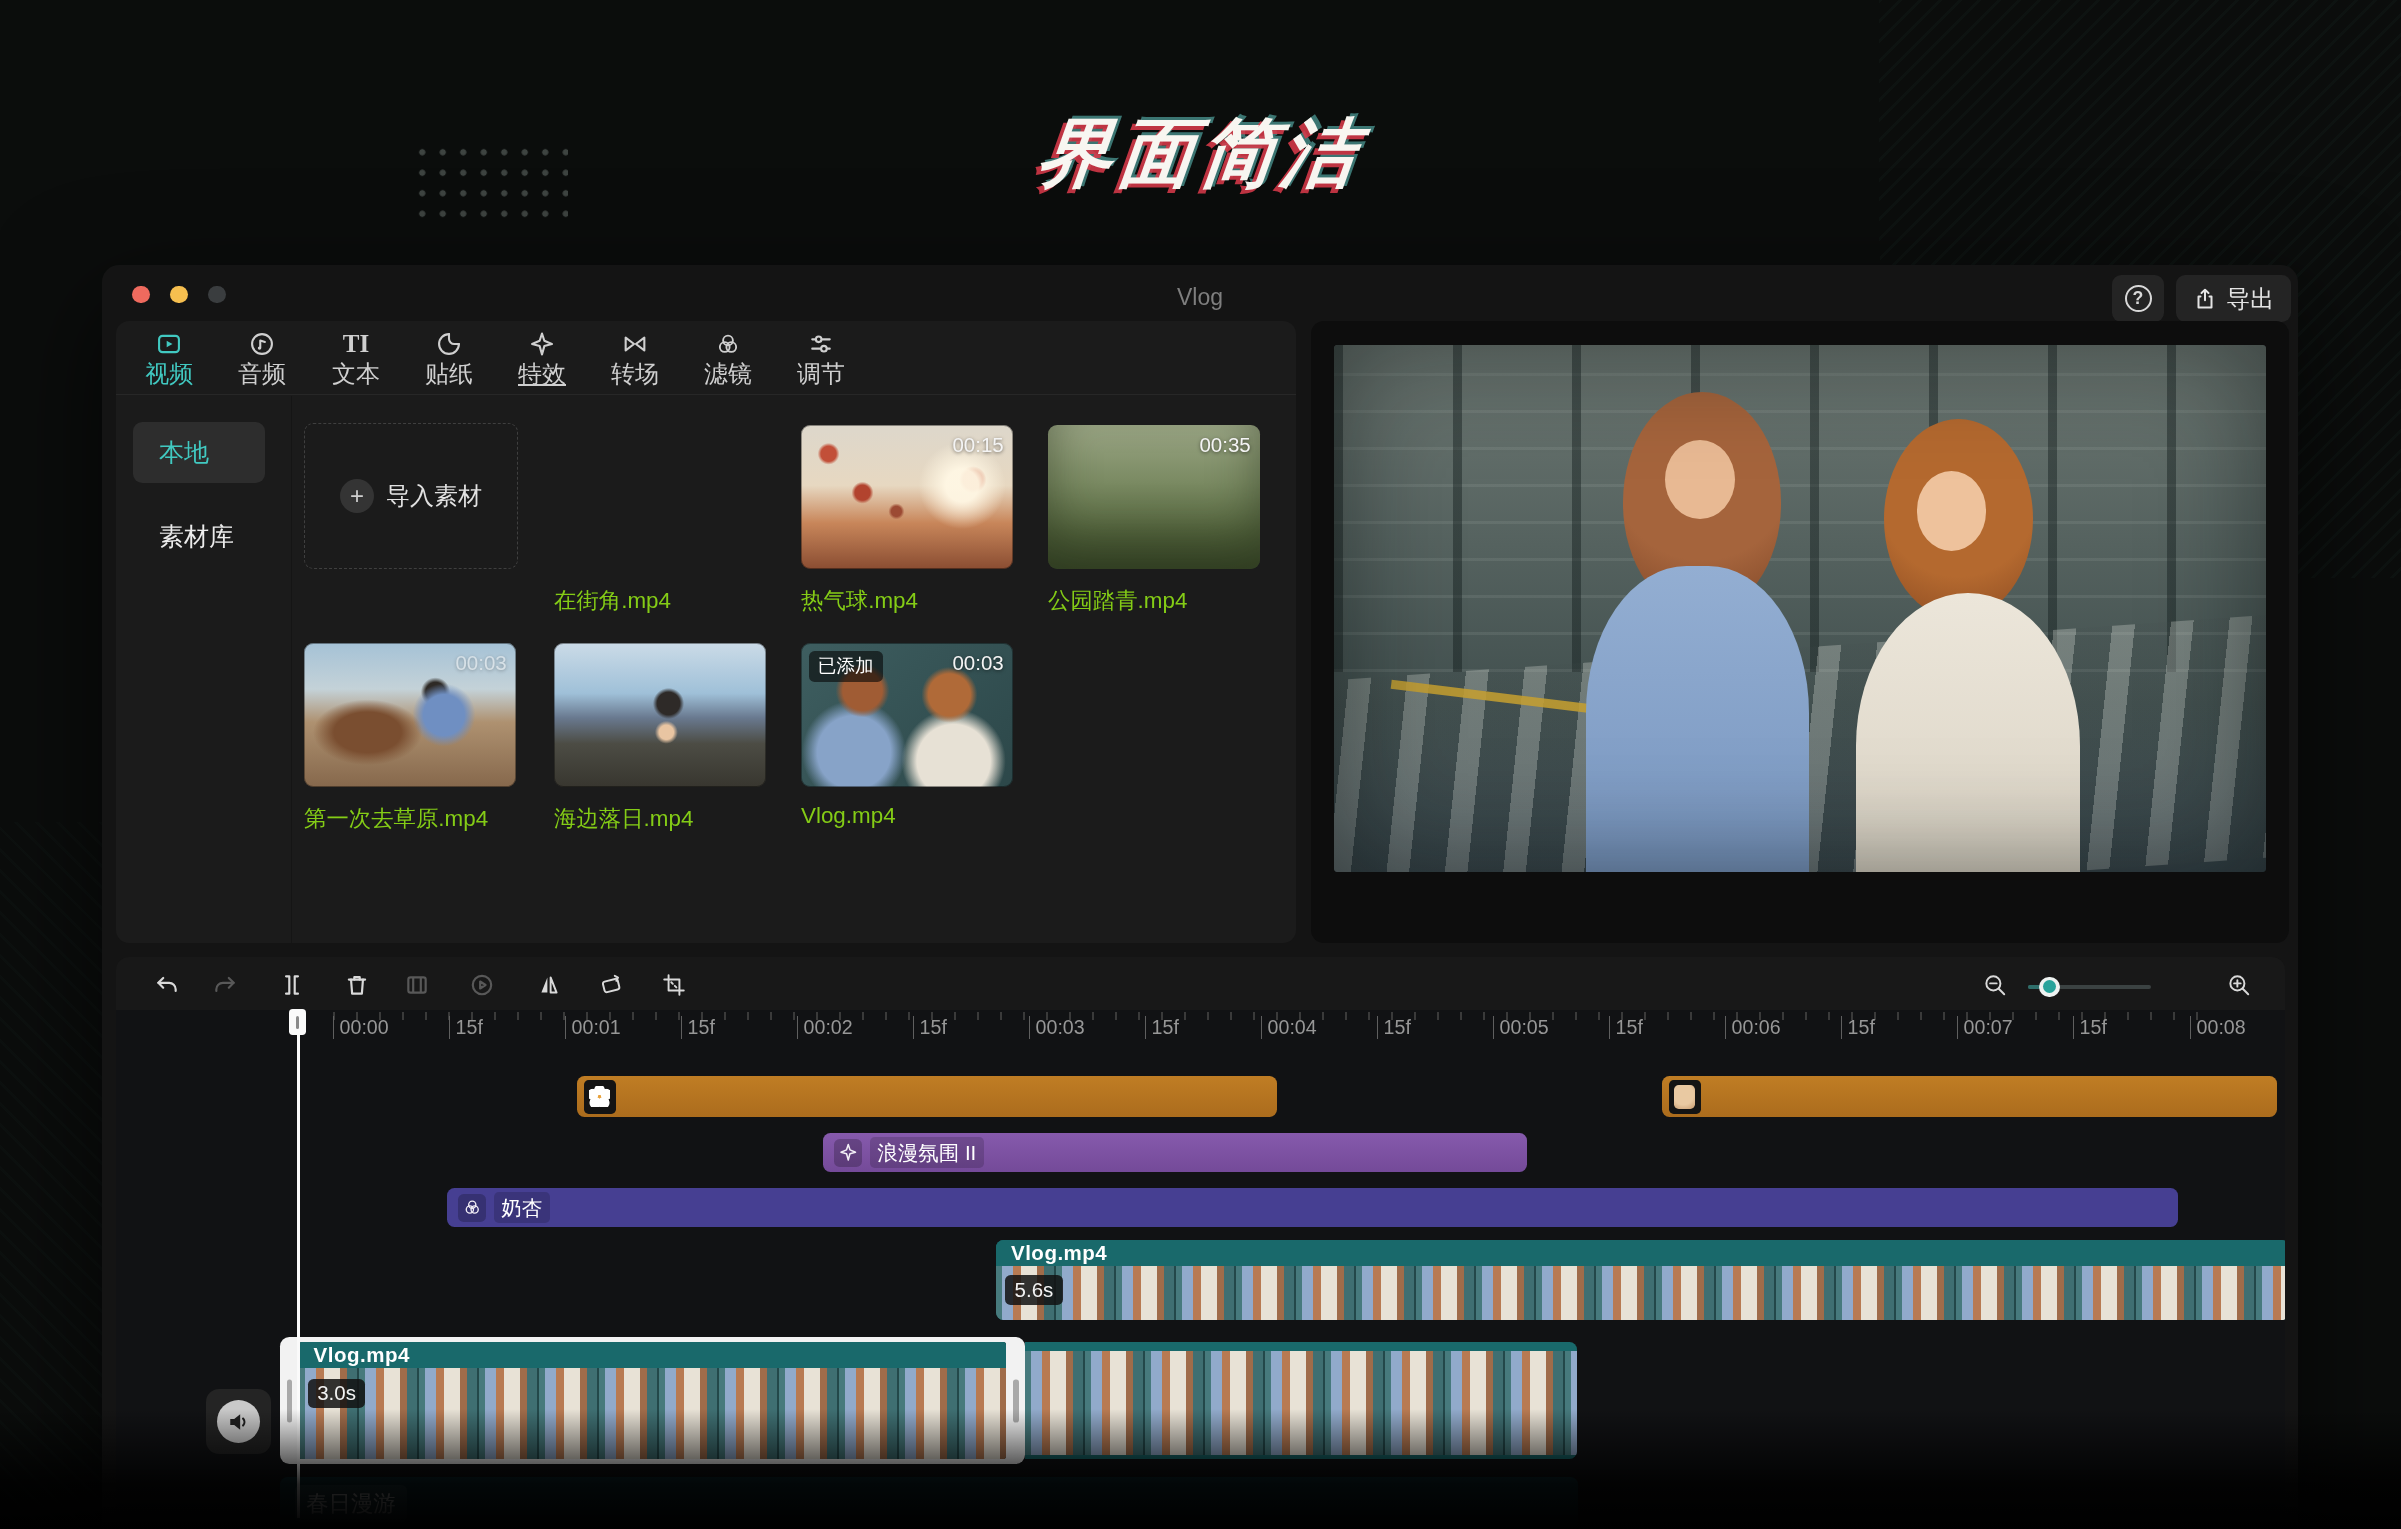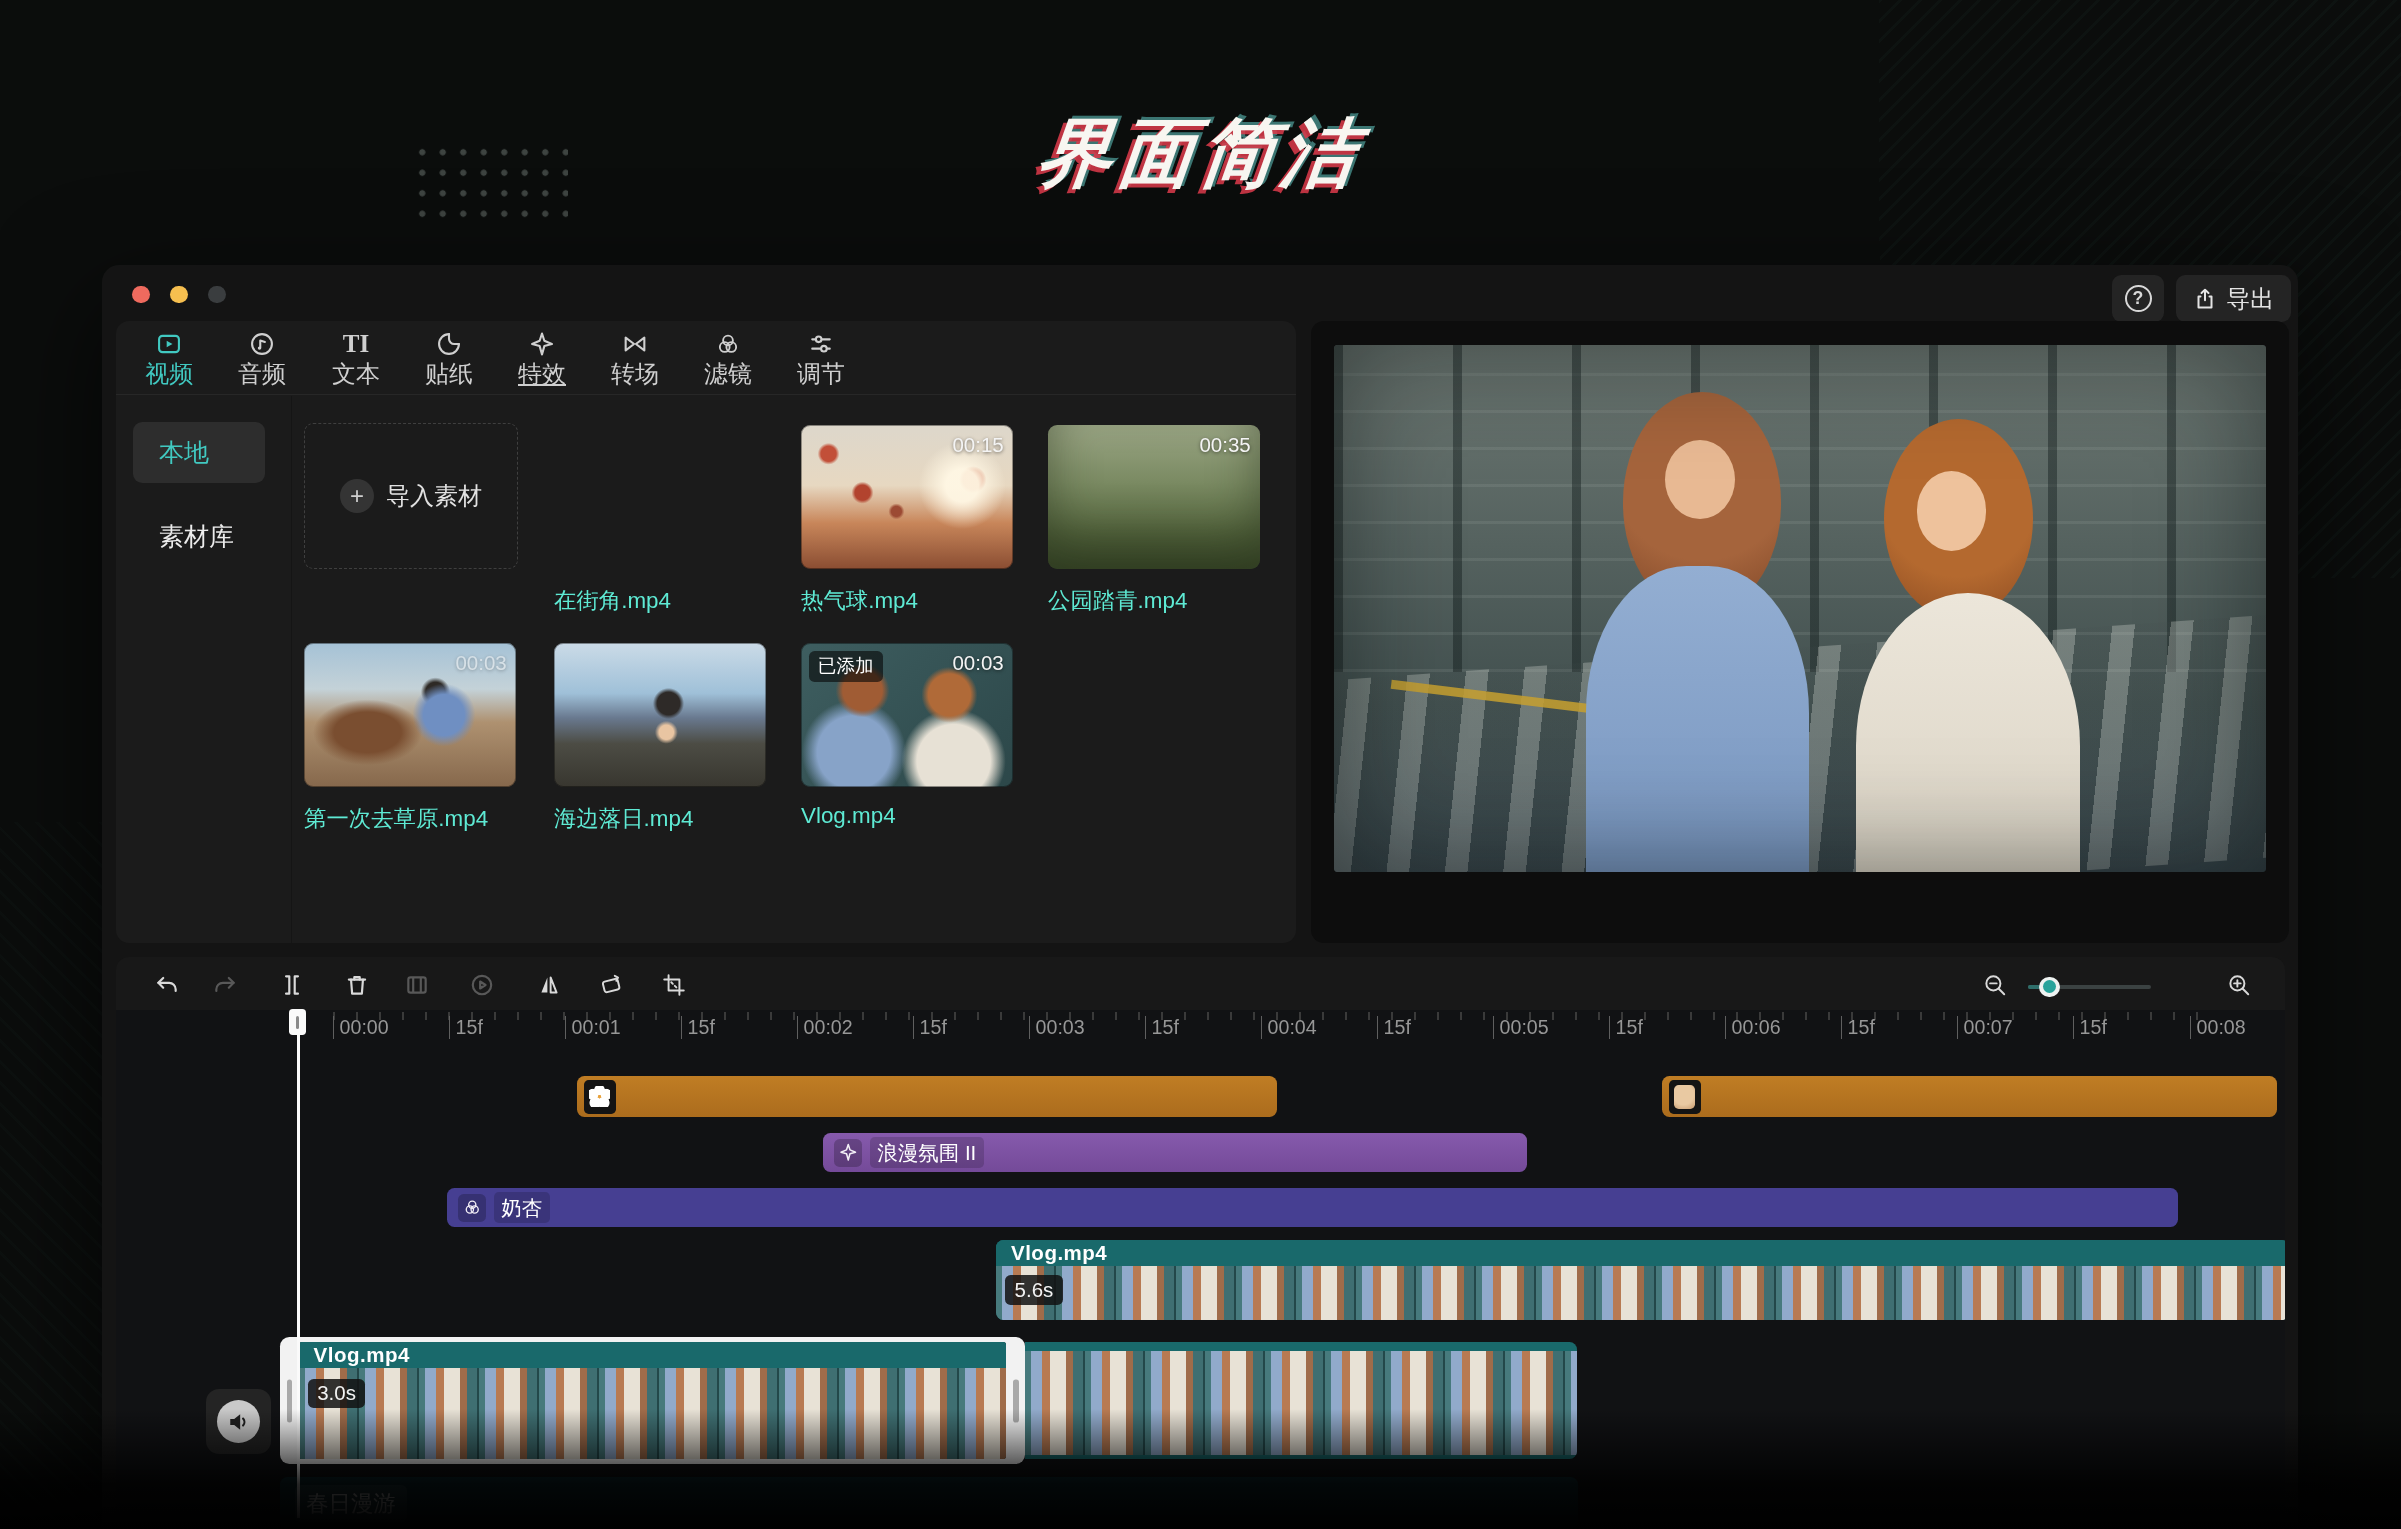--- a/index.html
+++ b/index.html
@@ -54,21 +54,21 @@
     display:flex;align-items:center;justify-content:center;gap:12px;color:#e2e2e2;font-size:24px;}
   .plus-circle{width:34px;height:34px;background:#343434;border-radius:50%;color:#cfcfcf;
     display:flex;align-items:center;justify-content:center;font-size:24px;}
 
   .card{width:212px;height:144px;border-radius:9.3px;overflow:hidden;box-shadow:inset 0 0 0 0.9px rgba(0,0,0,.4);}
   .dur{position:absolute;top:7.5px;right:9.3px;color:#f4f4f4;font-size:20.5px;text-shadow:0 0.9px 3.7px rgba(0,0,0,.55);}
   .dur:empty{display:none;}
   .dur.faint{opacity:.55;}
   .added{position:absolute;top:7.5px;left:7.5px;background:rgba(8,8,8,.62);color:#fff;font-size:18.6px;
     padding:2.8px 9.3px;border-radius:5.6px;}
-  .mname{position:absolute;width:242px;color:#5eead4;font-size:22.4px;}
+  .mname{position:absolute;width:242px;color:#84cc16;font-size:22.4px;}
 
   .t-street{background:linear-gradient(180deg,#b6bbae 0%,#8d9389 30%,#5b6057 60%,#2c302a 100%);box-shadow:inset 37px 0 56px rgba(20,22,18,.7),inset -37px 0 56px rgba(20,22,18,.7);}
   .t-balloon{background:
     radial-gradient(circle at 76% 42%,rgba(255,247,228,.95) 0 9%,transparent 24%),
     radial-gradient(circle at 13% 20%,#c24f38 0 3.5%,transparent 5%),
     radial-gradient(circle at 29% 47%,#b2432e 0 4.5%,transparent 6.5%),
     radial-gradient(circle at 81% 38%,#c04e2e 0 5%,transparent 7%),
     radial-gradient(circle at 45% 60%,#9c4a33 0 3.5%,transparent 5.5%),
     linear-gradient(180deg,#ddd7cb 0%,#e7d8c1 42%,#c8865a 68%,#8a4d32 100%);}
   .t-park{background:linear-gradient(180deg,#9aa584 0%,#7a8a62 40%,#56673f 75%,#42522f 100%);box-shadow:inset 0 -28px 47px rgba(30,40,20,.5);}
@@ -193,20 +193,21 @@
   <div class="abs deco-bl"></div>
   <div class="abs dots"></div>
 
   <div class="abs hero-title">界面简洁</div>
 
   <div class="abs window">
 
     <span class="abs light" style="left:30px;background:#ef6a5e;"></span>
     <span class="abs light" style="left:68px;background:#f6bf4f;"></span>
     <span class="abs light" style="left:106px;background:#3a3d3f;"></span>
+    <div class="abs win-title">Vlog</div>
 
     <div class="abs icon-btn" style="left:2010px;width:52px;">
       <span class="qmark">?</span>
     </div>
     <div class="abs icon-btn export-btn" style="left:2074px;">
       <span>
         <svg width="24" height="24" viewBox="0 0 24 24" fill="none" stroke="currentColor" stroke-width="2" stroke-linecap="round" stroke-linejoin="round">
           <path d="M12 3.2v10"></path>
             <path d="M8.5 6 12 2.8 15.5 6"></path>
             <path d="M7.5 9.5H5.5v11h13v-11h-2"></path>

